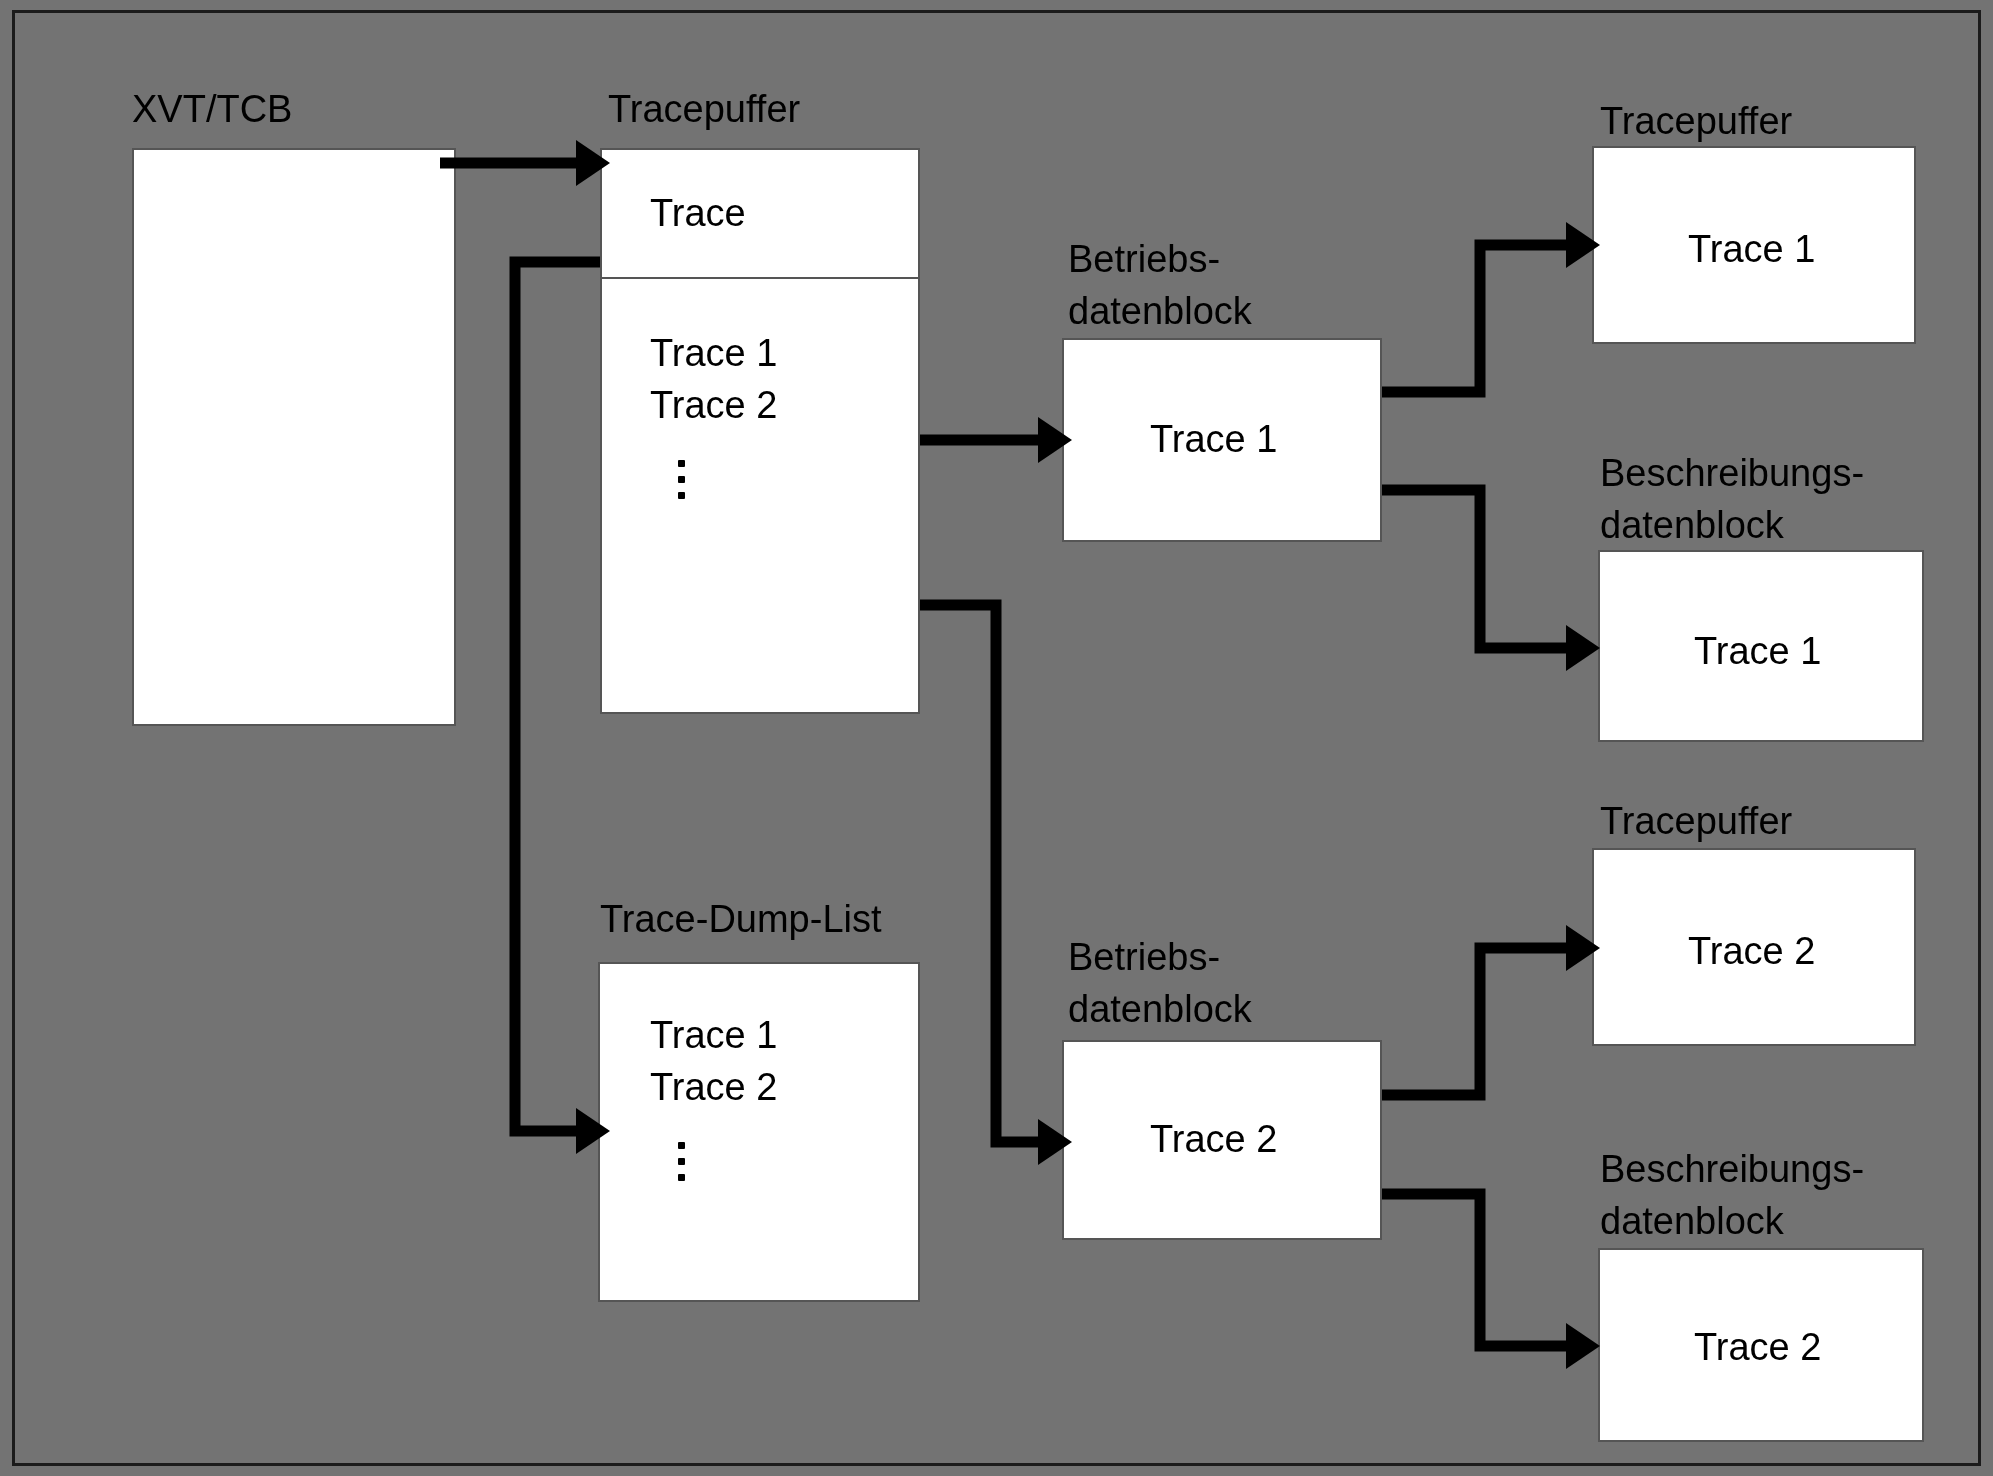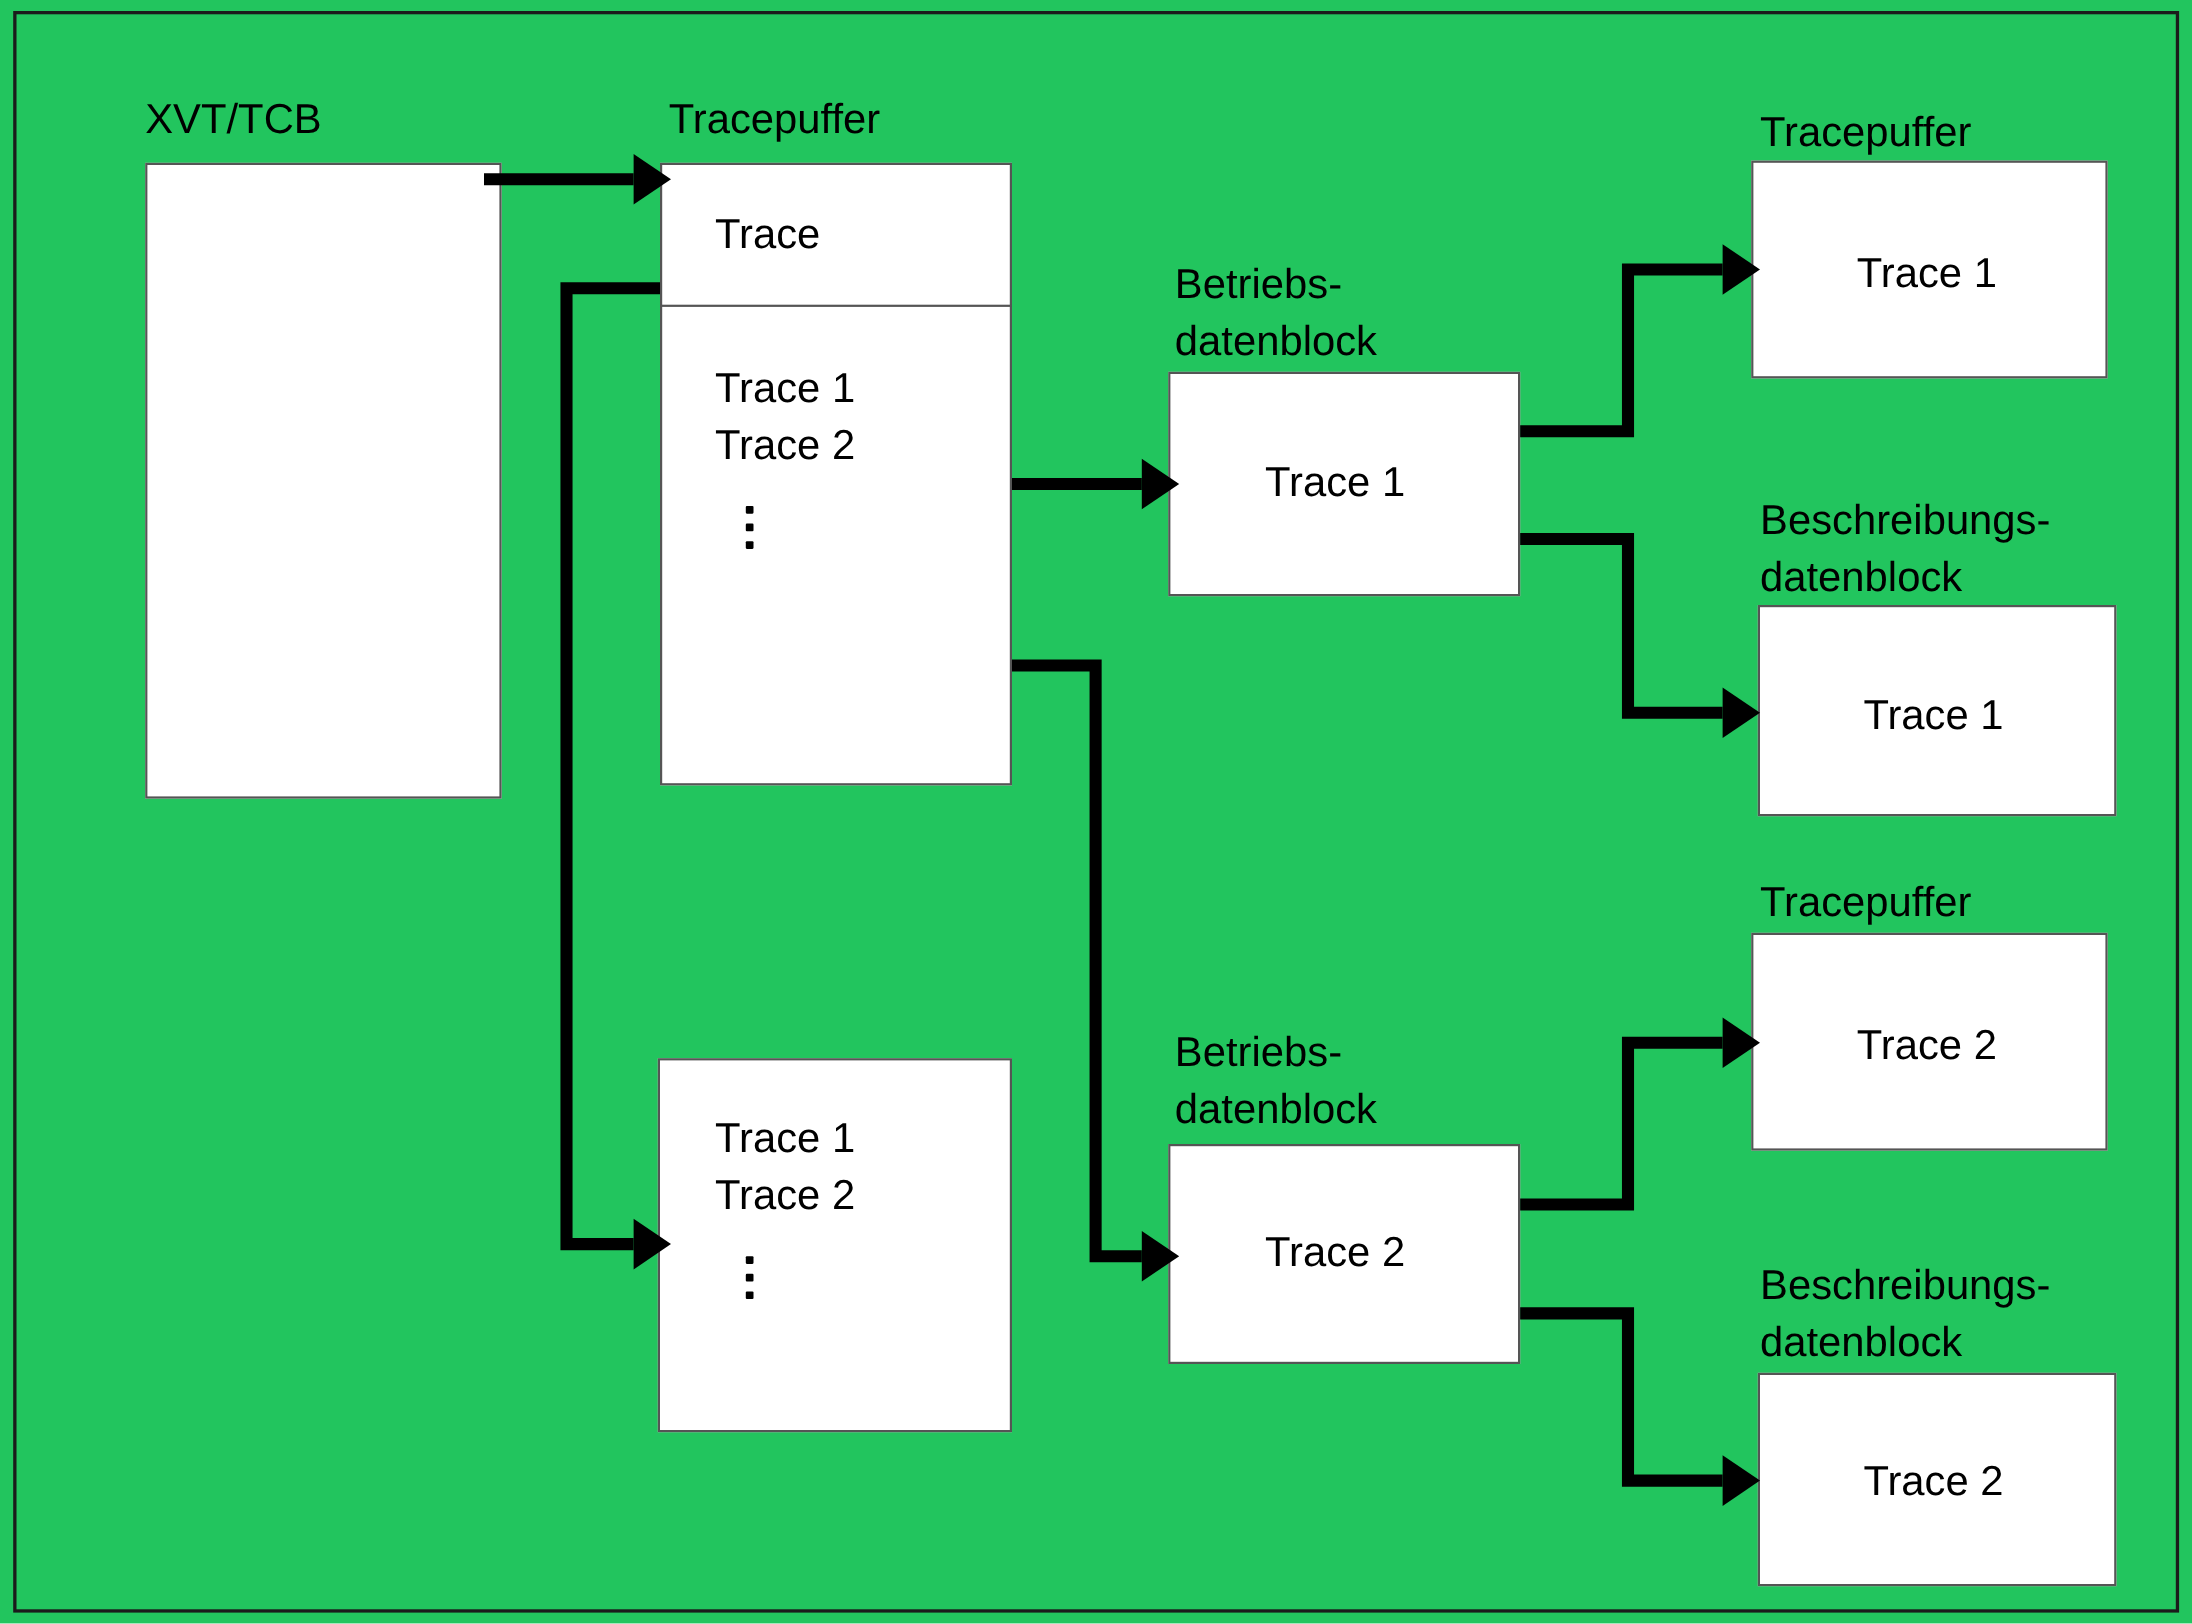--- a/index.html
+++ b/index.html
@@ -8,21 +8,21 @@
     padding: 0;
     background: #ffffff;
   }
   body {
     font-family: "Liberation Sans", sans-serif;
   }
   #page {
     position: relative;
     width: 1993px;
     height: 1476px;
-    background: #22c55e;
+    background: #737373;
     box-sizing: border-box;
     overflow: hidden;
   }
   
   #page-frame {
     position: absolute;
     left: 12px;
     top: 10px;
     width: 1969px;
     height: 1456px;
@@ -109,20 +109,21 @@
     <div class="divider" style="left:600px; top:277px; width:320px;"></div>
     <div class="cell-text" style="left:650px; top:192px;">Trace</div>
     <div class="cell-text" style="left:650px; top:332px;">Trace 1</div>
     <div class="cell-text" style="left:650px; top:384px;">Trace 2</div>
     <div class="vdots" style="left:678px; top:460px;">
       <span></span>
         <span></span>
         <span></span>
     </div>
 
+    <div class="box-label" style="left:600px; top:898px;">Trace-Dump-List</div>
     <div class="box" style="left:598px; top:962px; width:322px; height:340px;"></div>
     <div class="cell-text" style="left:650px; top:1014px;">Trace 1</div>
     <div class="cell-text" style="left:650px; top:1066px;">Trace 2</div>
     <div class="vdots" style="left:678px; top:1142px;">
       <span></span>
         <span></span>
         <span></span>
     </div>
 
     <div class="box-label" style="left:1068px; top:238px;">Betriebs-</div>

